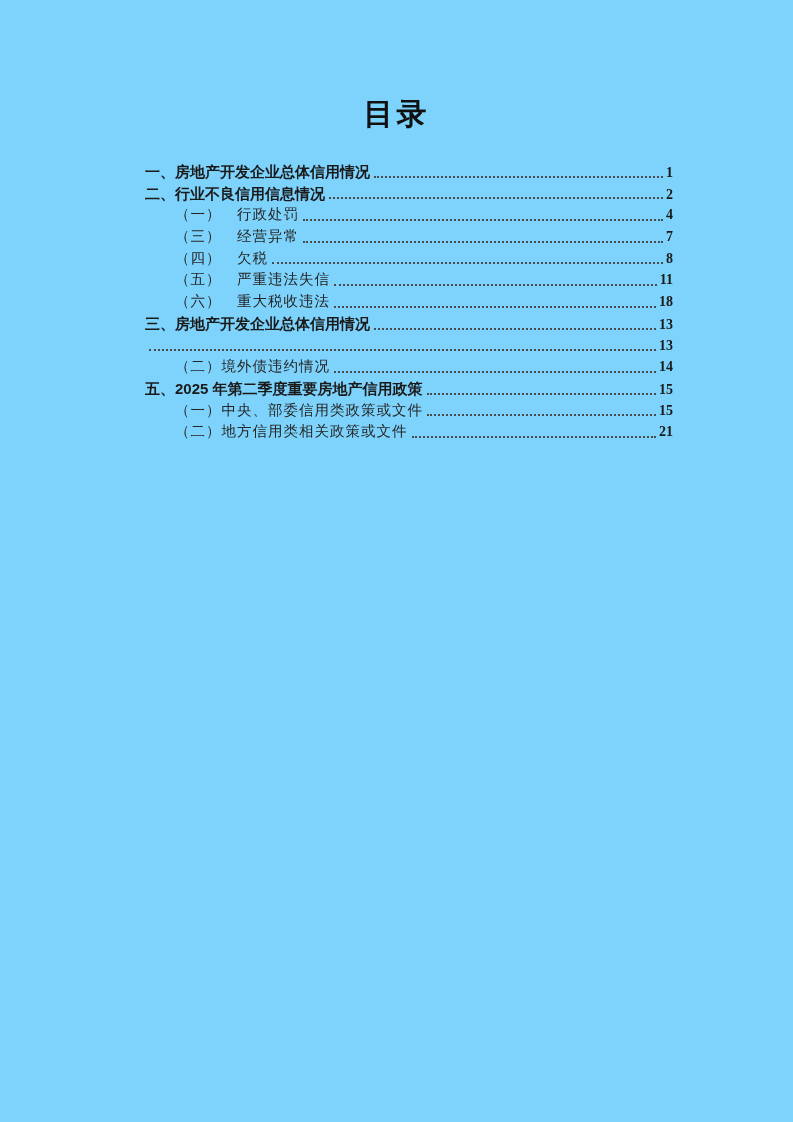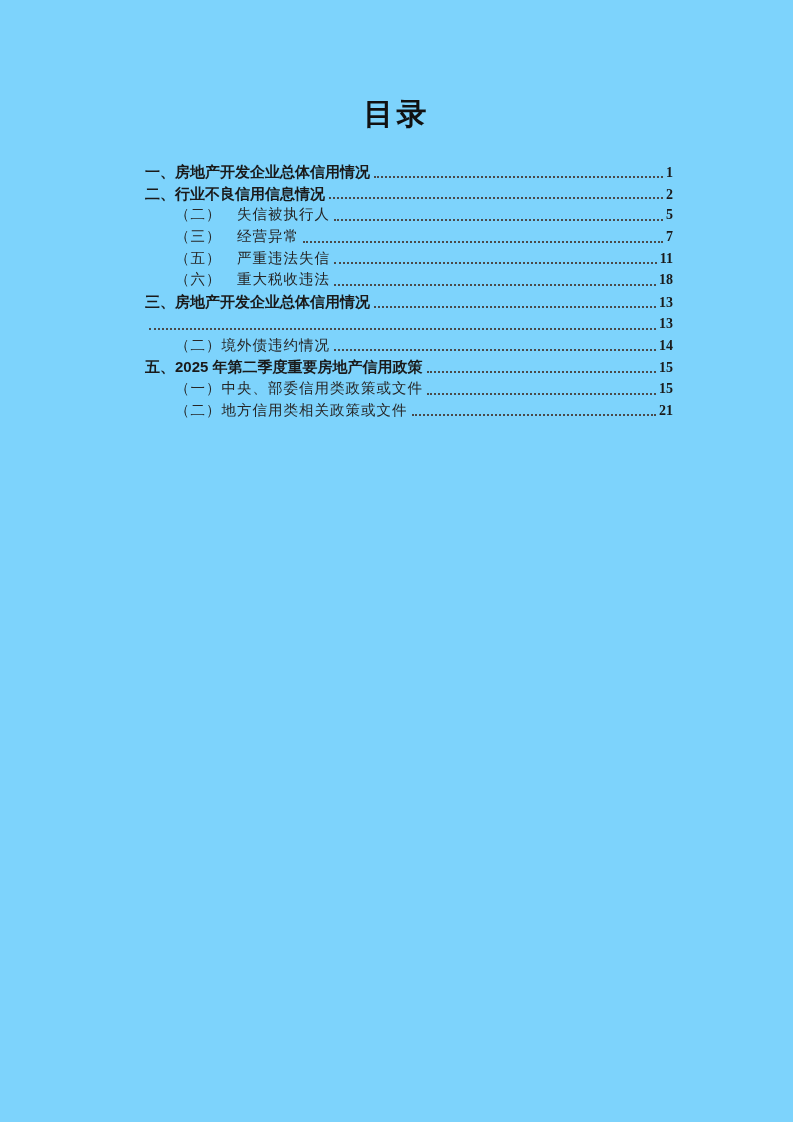--- a/index.html
+++ b/index.html
@@ -87,33 +87,38 @@
     <span class="leader"></span>
     <span class="toc-page">1</span>
   </div>
 
   <div class="toc-row level-1">
     <span class="toc-label">二、行业不良信用信息情况</span>
     <span class="leader"></span>
     <span class="toc-page">2</span>
   </div>
 
+  <div class="toc-row level-2">
+    <span class="toc-label">（一）　行政处罚</span>
+    <span class="leader"></span>
+    <span class="toc-page">4</span>
+  </div>
 
-  <div class="toc-row level-2">
-    <span class="toc-label">（二）　失信被执行人</span>
-    <span class="leader"></span>
-    <span class="toc-page">5</span>
-  </div>
 
   <div class="toc-row level-2">
     <span class="toc-label">（三）　经营异常</span>
     <span class="leader"></span>
     <span class="toc-page">7</span>
   </div>
 
+  <div class="toc-row level-2">
+    <span class="toc-label">（四）　欠税</span>
+    <span class="leader"></span>
+    <span class="toc-page">8</span>
+  </div>
 
   <div class="toc-row level-2">
     <span class="toc-label">（五）　严重违法失信</span>
     <span class="leader"></span>
     <span class="toc-page">11</span>
   </div>
 
   <div class="toc-row level-2">
     <span class="toc-label">（六）　重大税收违法</span>
     <span class="leader"></span>

